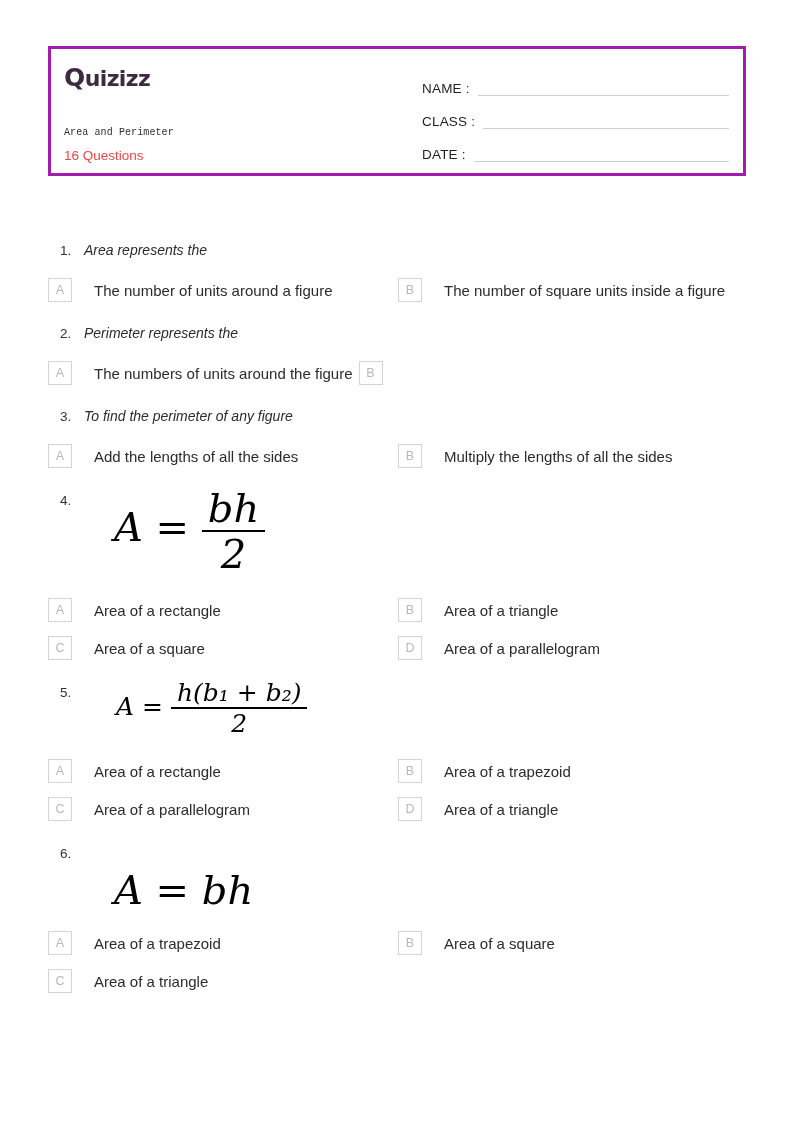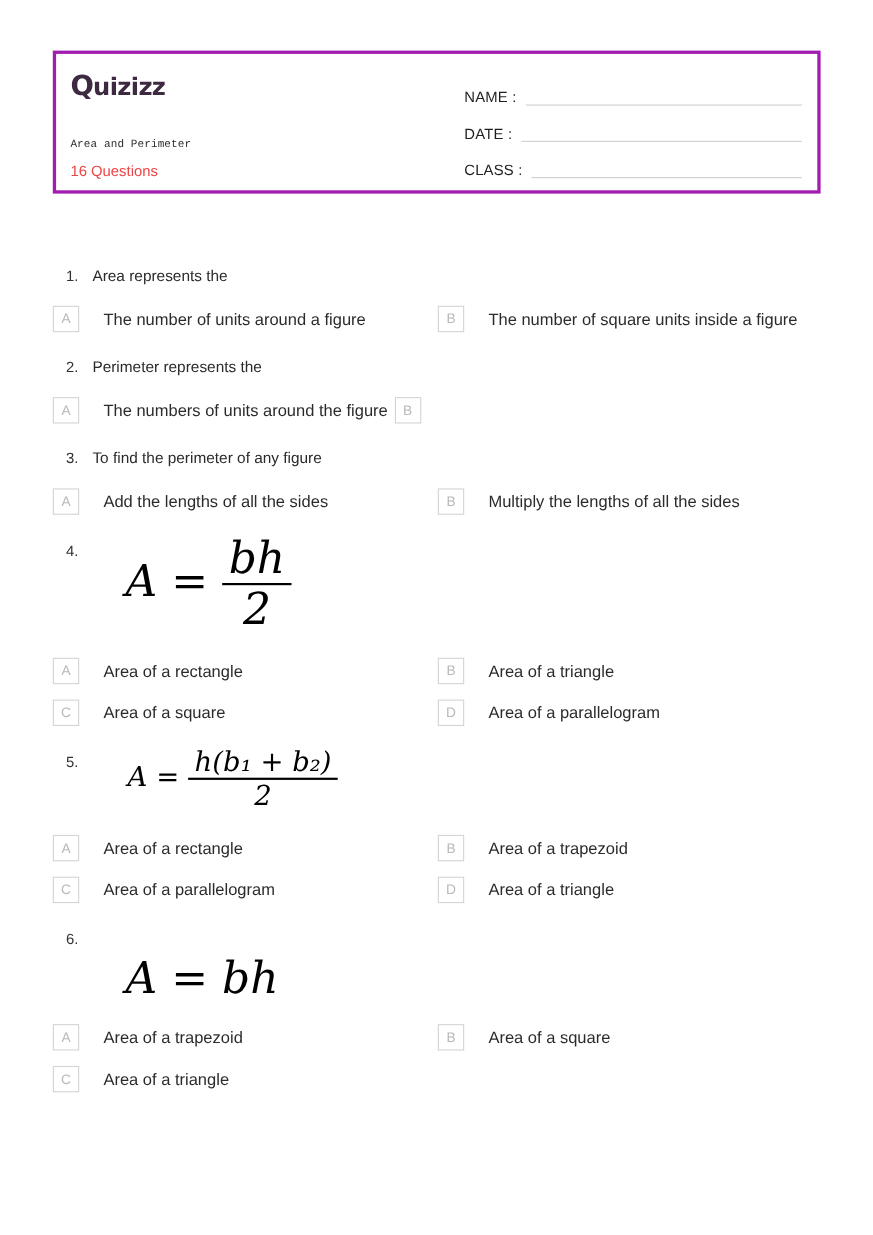--- a/index.html
+++ b/index.html
@@ -107,20 +107,21 @@
     flex: 0 0 36px;
     text-align: left;
     padding-left: 12px;
     font-size: 13.5px;
     color: #333;
   }
   .q-text {
     font-size: 14px;
     color: #2b2b2b;
     line-height: 1.35;
+    font-style: italic;
   }
 
   
   .q-head.math {
     align-items: flex-start;
     padding: 6px 0 2px 0;
   }
   .q-head.math .q-num {
     padding-top: 6px;
   }
@@ -197,25 +198,25 @@
     <div class="brand-logo"><span class="q-big">Q</span><span>uizizz</span></div>
     <div class="quiz-title">Area and Perimeter</div>
     <div class="quiz-count">16 Questions</div>
   </div>
   <div class="header-right">
     <div class="field-row">
       <span class="field-label">NAME :</span>
       <span class="field-line"></span>
     </div>
     <div class="field-row">
+      <span class="field-label">CLASS :</span>
+      <span class="field-line"></span>
+    </div>
+    <div class="field-row">
       <span class="field-label">DATE  :</span>
-      <span class="field-line"></span>
-    </div>
-    <div class="field-row">
-      <span class="field-label">CLASS :</span>
       <span class="field-line"></span>
     </div>
   </div>
 </div>
 
 <div class="questions">
 
   <div class="question-block">
     <div class="q-head">
       <span class="q-num">1.</span>

